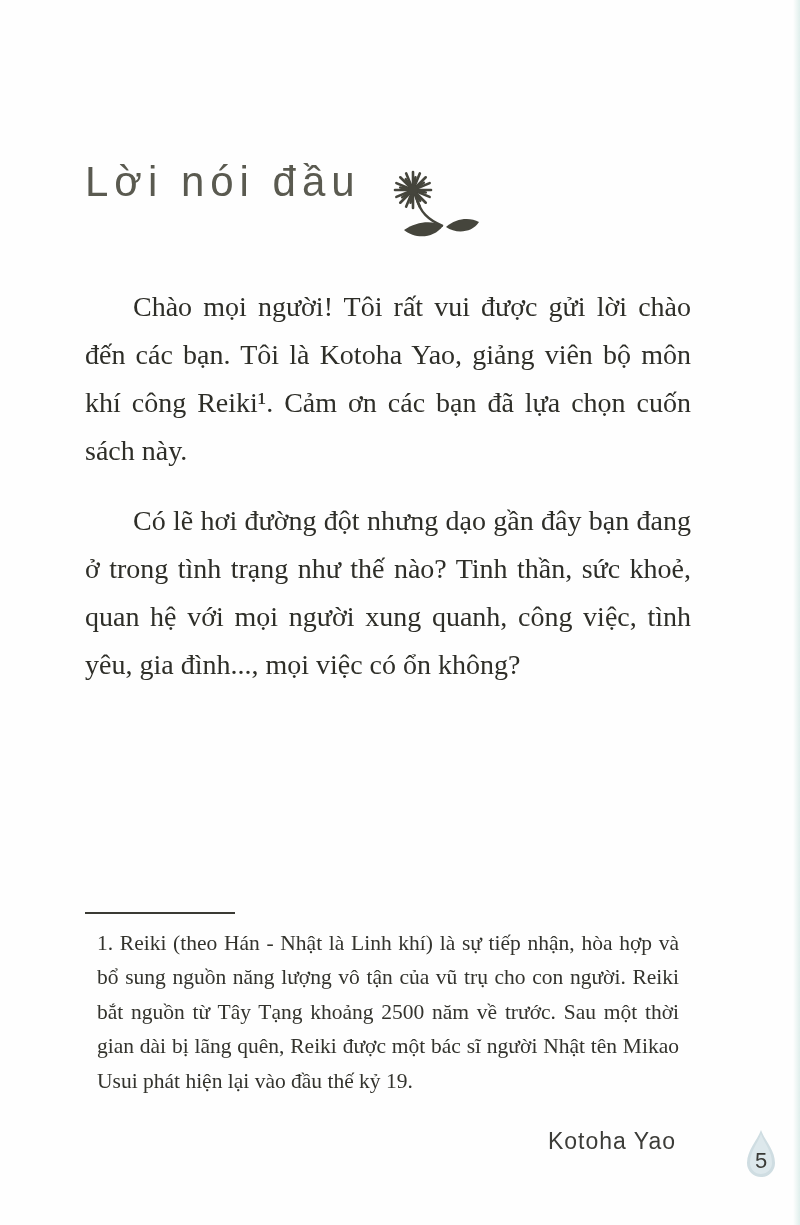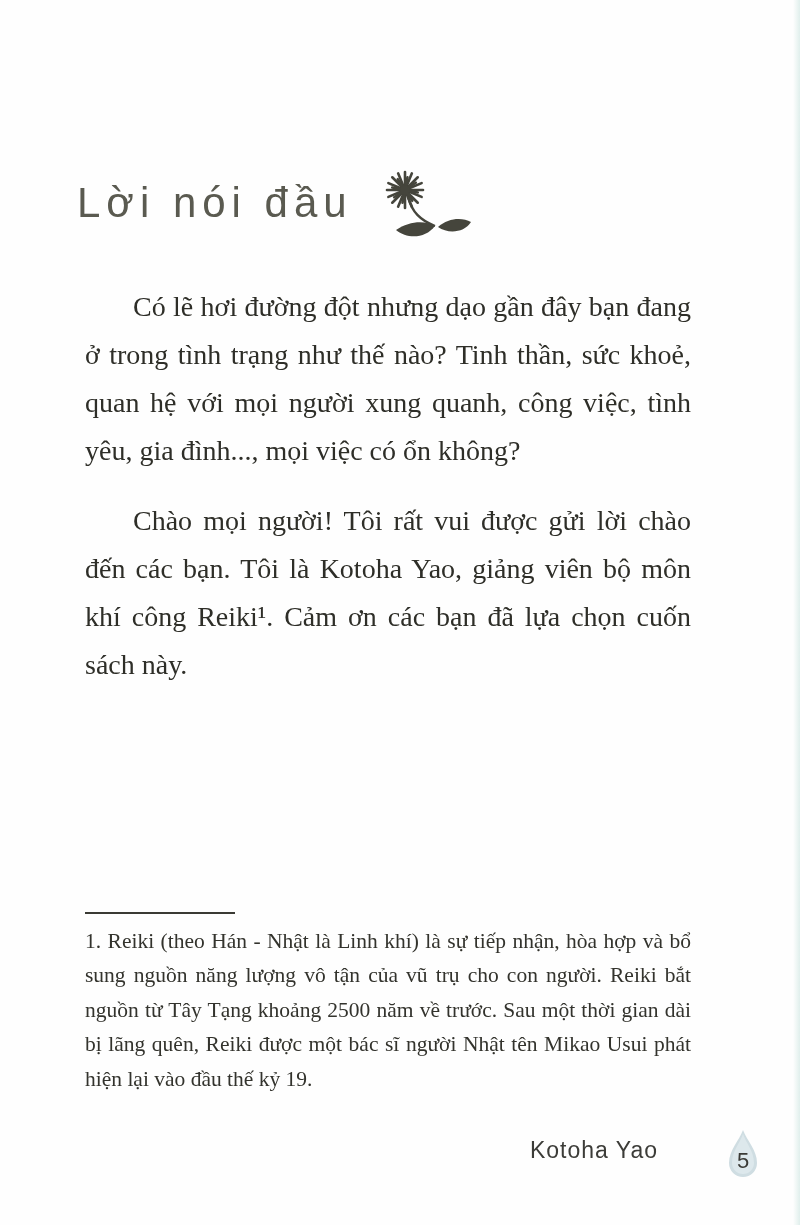--- a/index.html
+++ b/index.html
@@ -19,23 +19,23 @@
     position: absolute;
     top: 0;
     right: 0;
     width: 7px;
     height: 100%;
     background: linear-gradient(to left, #e0efec, rgba(255,255,255,0));
   }
   .title-row {
     position: absolute;
     top: 158px;
-    left: 77px;
+    left: 85px;
     display: flex;
-    align-items: center;
+    align-items: flex-start;
     gap: 14px;
   }
   .page-title {
     margin: 0;
     font-family: "Liberation Sans", sans-serif;
     font-weight: 300;
     font-size: 42px;
     letter-spacing: 6px;
     color: #5a5a50;
   }
@@ -62,32 +62,32 @@
     left: 85px;
     width: 606px;
   }
   .footnote-divider {
     width: 150px;
     border: none;
     border-top: 2px solid #3a3a34;
     margin: 0 0 10px 0;
   }
   .footnote-text {
-    margin: 0;
+    margin: 12px;
     font-size: 21.5px;
     line-height: 1.6;
     color: #33332d;
     text-align: justify;
   }
   .page-footer {
     position: absolute;
-    right: 42px;
+    right: 24px;
     top: 1128px;
     display: flex;
-    align-items: center;
+    align-items: flex-start;
     gap: 70px;
   }
   .author-name {
     font-family: "Liberation Sans", sans-serif;
     font-size: 23px;
     letter-spacing: 1px;
     color: #3c3c38;
     padding-bottom: 8px;
   }
   .drop-wrap {
@@ -144,22 +144,22 @@
         </g>
         <circle cx="38" cy="26" r="5" fill="#45453c"></circle>
         <path d="M41 33 C 45 48, 53 56, 68 62" fill="none" stroke="#45453c" stroke-width="2.4"></path>
         <path d="M68 62 C 58 75, 40 75, 29 66 C 42 57, 58 56, 68 62 Z" fill="#45453c"></path>
         <path d="M71 63 C 81 54, 95 53, 104 58 C 97 69, 81 70, 71 63 Z" fill="#45453c"></path>
       </svg>
     </span>
   </header>
 
   <main class="content">
+    <p class="body-para">Chào mọi người! Tôi rất vui được gửi lời chào đến các bạn. Tôi là Kotoha Yao, giảng viên bộ môn khí công Reiki¹. Cảm ơn các bạn đã lựa chọn cuốn sách này.</p>
     <p class="body-para">Có lẽ hơi đường đột nhưng dạo gần đây bạn đang ở trong tình trạng như thế nào? Tinh thần, sức khoẻ, quan hệ với mọi người xung quanh, công việc, tình yêu, gia đình..., mọi việc có ổn không?</p>
-    <p class="body-para">Chào mọi người! Tôi rất vui được gửi lời chào đến các bạn. Tôi là Kotoha Yao, giảng viên bộ môn khí công Reiki¹. Cảm ơn các bạn đã lựa chọn cuốn sách này.</p>
   </main>
 
   <section class="footnote-block">
     <hr class="footnote-divider">
     <p class="footnote-text">1. Reiki (theo Hán - Nhật là Linh khí) là sự tiếp nhận, hòa hợp và bổ sung nguồn năng lượng vô tận của vũ trụ cho con người. Reiki bắt nguồn từ Tây Tạng khoảng 2500 năm về trước. Sau một thời gian dài bị lãng quên, Reiki được một bác sĩ người Nhật tên Mikao Usui phát hiện lại vào đầu thế kỷ 19.</p>
   </section>
 
   <footer class="page-footer">
     <span class="author-name">Kotoha Yao</span>
     <span class="drop-wrap">

